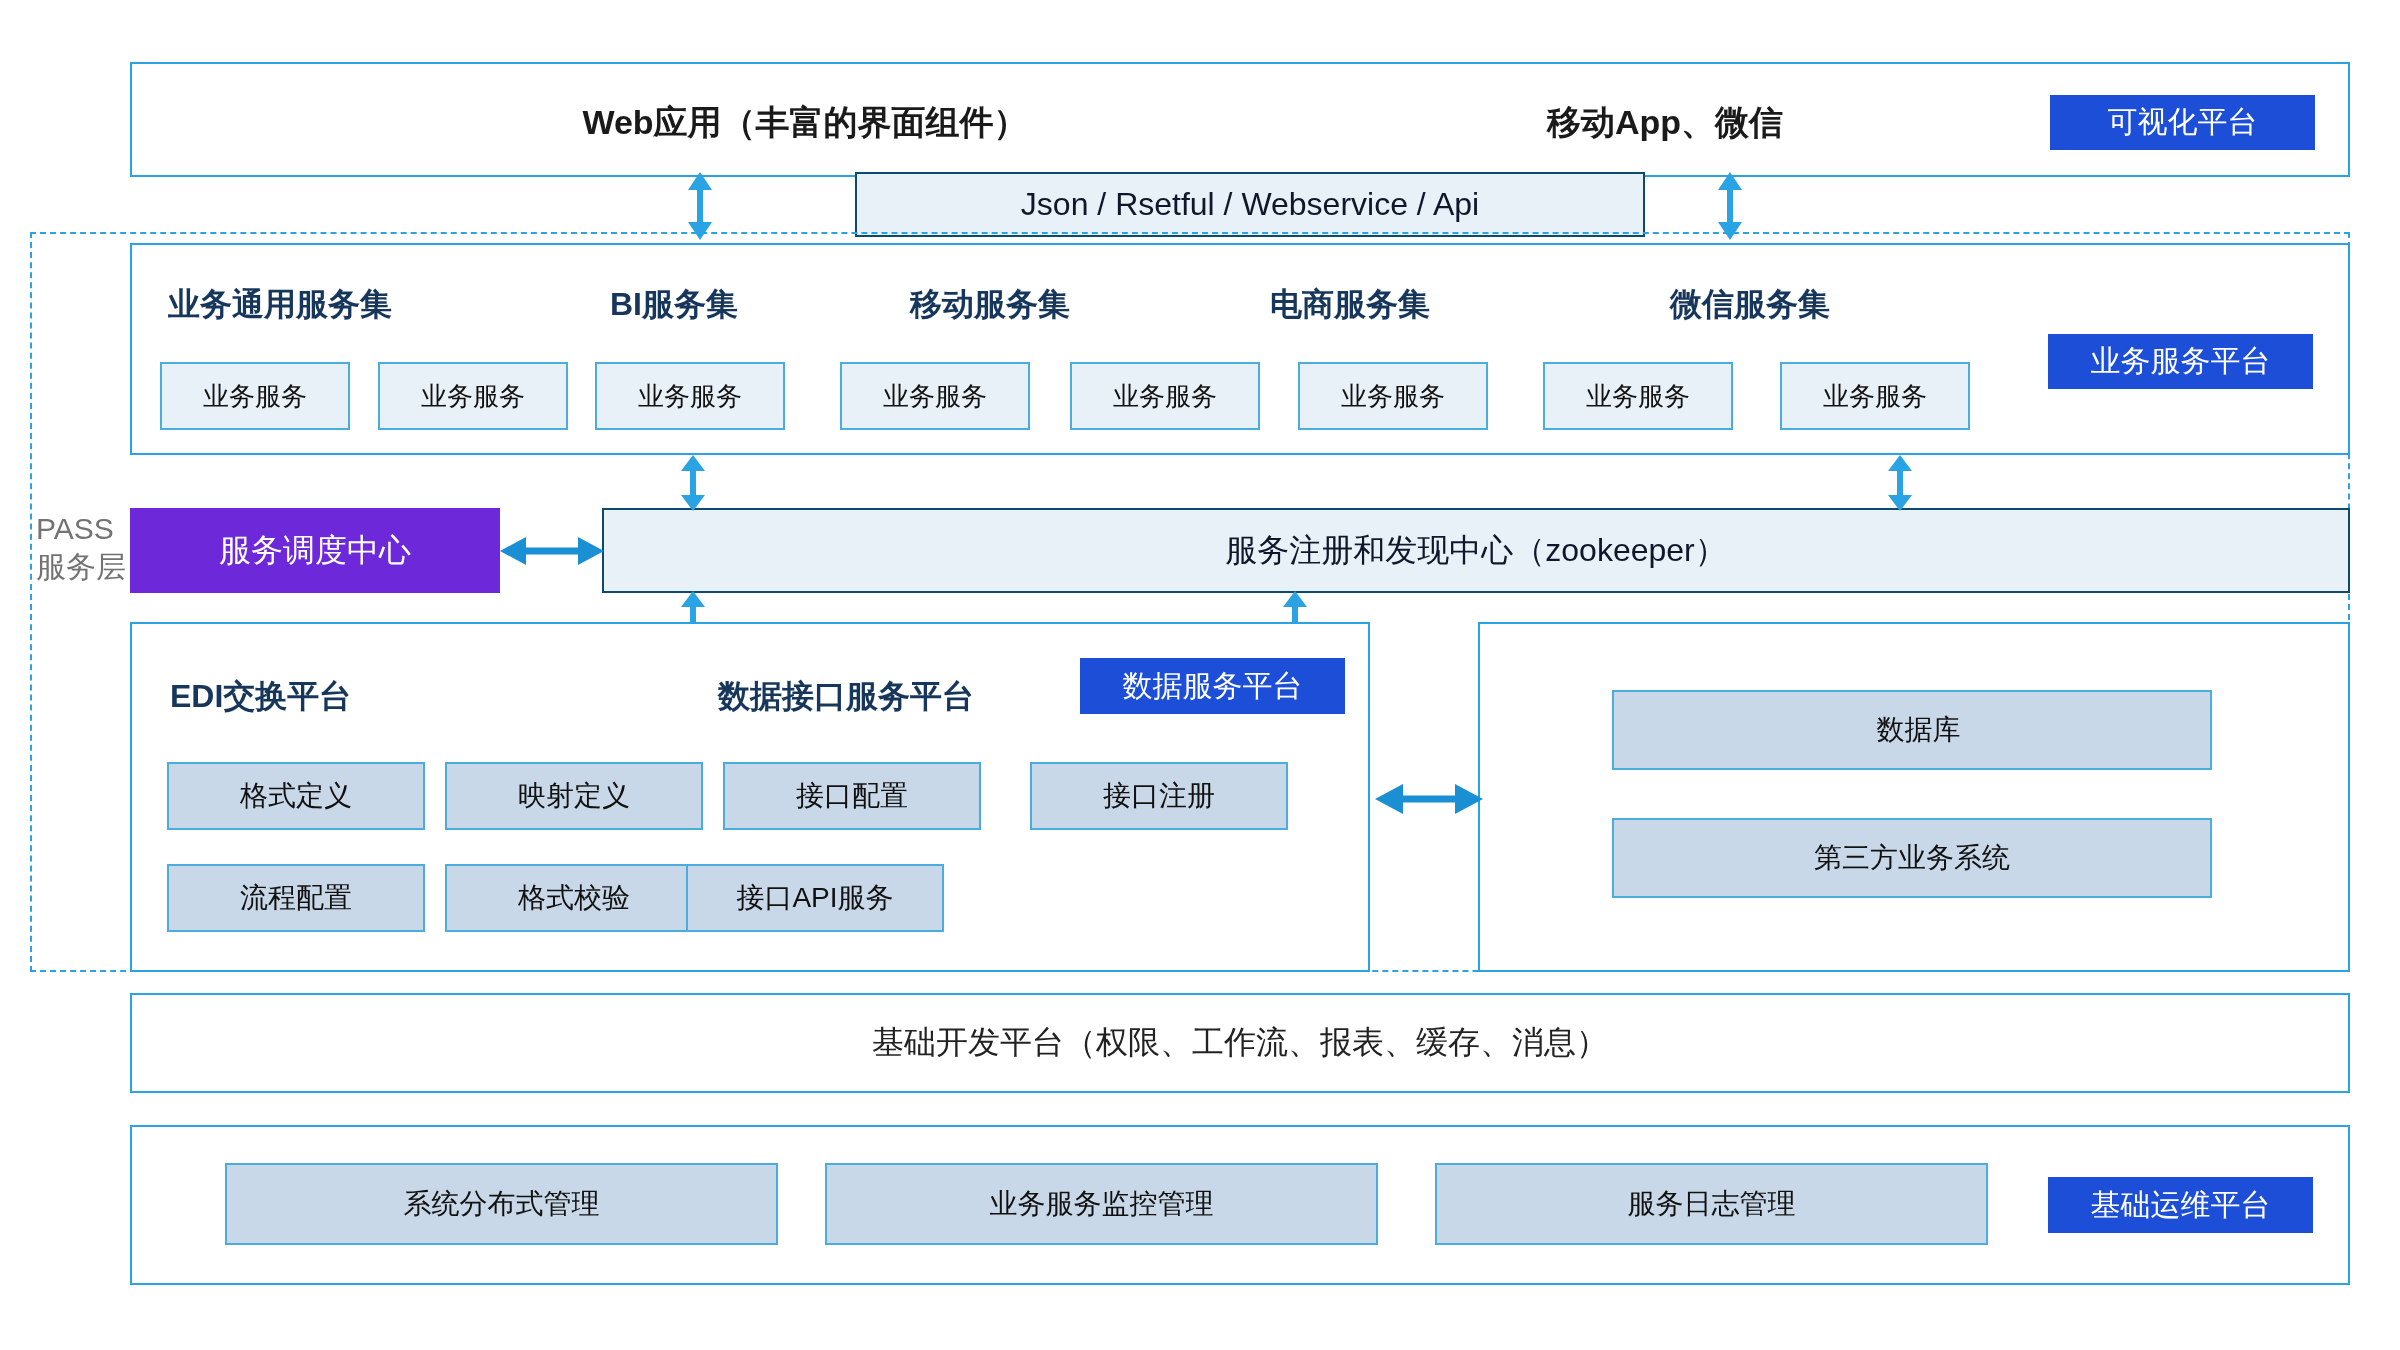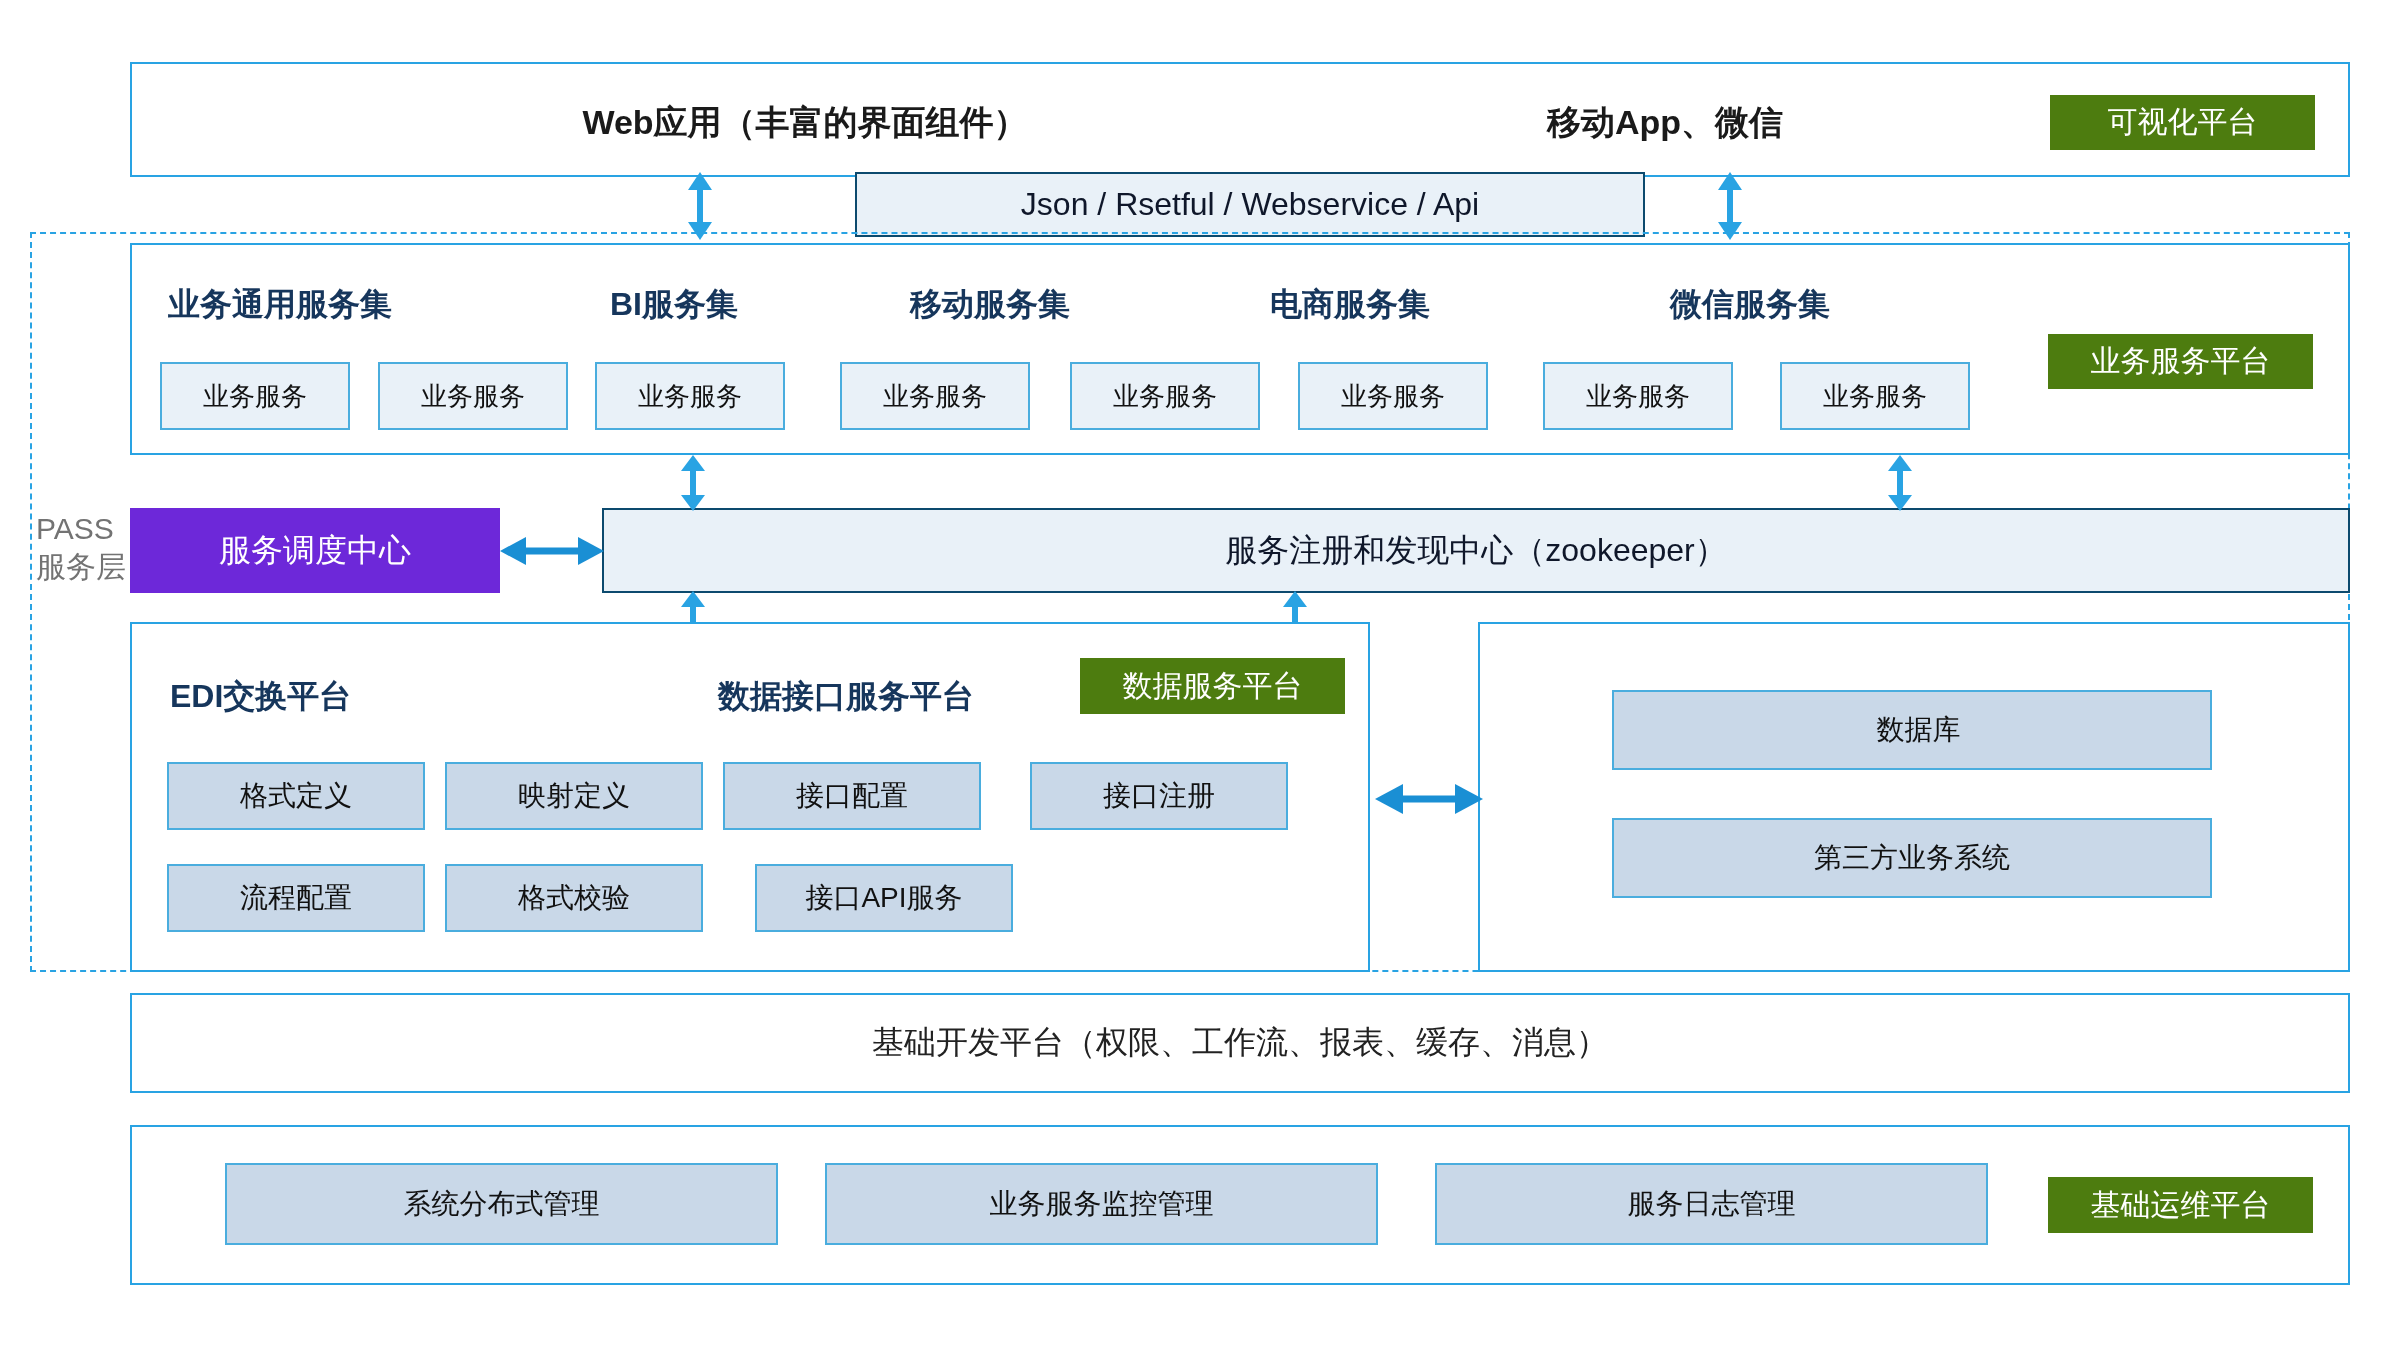--- a/index.html
+++ b/index.html
@@ -47,21 +47,21 @@
   
   .bar {
     border: 2px solid #0c4a6e;
     background: #e9f1f8;
     display: flex; align-items: center; justify-content: center;
     color: #0f172a;
     font-size: 32px;
   }
   
   .badge {
-    background: #4d7c0f;
+    background: #1d4ed8;
     color: #ffffff;
     display: flex; align-items: center; justify-content: center;
     font-size: 30px;
   }
   
   .blueblock {
     background: #6d28d9;
     color: #ffffff;
     display: flex; align-items: center; justify-content: center;
     font-size: 32px;
@@ -189,21 +189,21 @@
 
   <div class="abs boxB" style="left:167px; top:762px; width:258px; height:68px;">格式定义</div>
   <div class="abs boxB" style="left:445px; top:762px; width:258px; height:68px;">映射定义</div>
 
   <div class="abs boxB" style="left:723px; top:762px; width:258px; height:68px;">接口配置</div>
   <div class="abs boxB" style="left:1030px; top:762px; width:258px; height:68px;">接口注册</div>
 
   <div class="abs boxB" style="left:167px; top:864px; width:258px; height:68px;">流程配置</div>
   <div class="abs boxB" style="left:445px; top:864px; width:258px; height:68px;">格式校验</div>
 
-  <div class="abs boxB" style="left:755px; top:864px; width:258px; height:68px;">接口API服务</div>
+  <div class="abs boxB" style="left:686px; top:864px; width:258px; height:68px;">接口API服务</div>
 
   <div class="abs panel" style="left:1478px; top:622px; width:872px; height:350px;"></div>
   <div class="abs boxB" style="left:1612px; top:690px; width:600px; height:80px;padding-left:13px;">数据库</div>
   <div class="abs boxB" style="left:1612px; top:818px; width:600px; height:80px;">第三方业务系统</div>
 
   <svg class="arrow-h" style="left:1375px; top:778px;" width="108" height="42" viewBox="0 0 108 42">
     <line x1="24" y1="21" x2="84" y2="21" stroke="#1a8fd4" stroke-width="7"></line>
     <polygon points="0,21 28,6 28,36" fill="#1a8fd4"></polygon>
     <polygon points="108,21 80,6 80,36" fill="#1a8fd4"></polygon>
   </svg>

